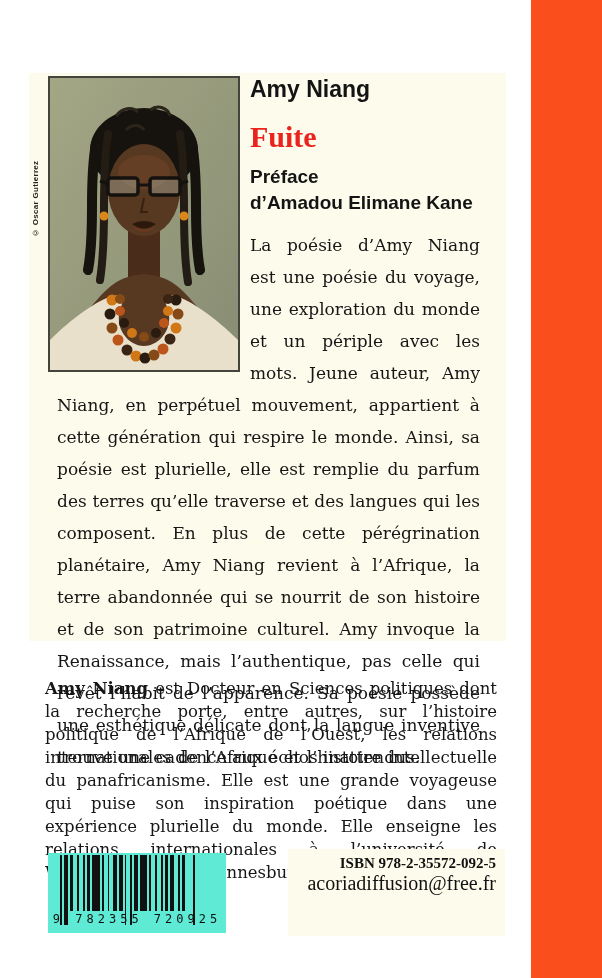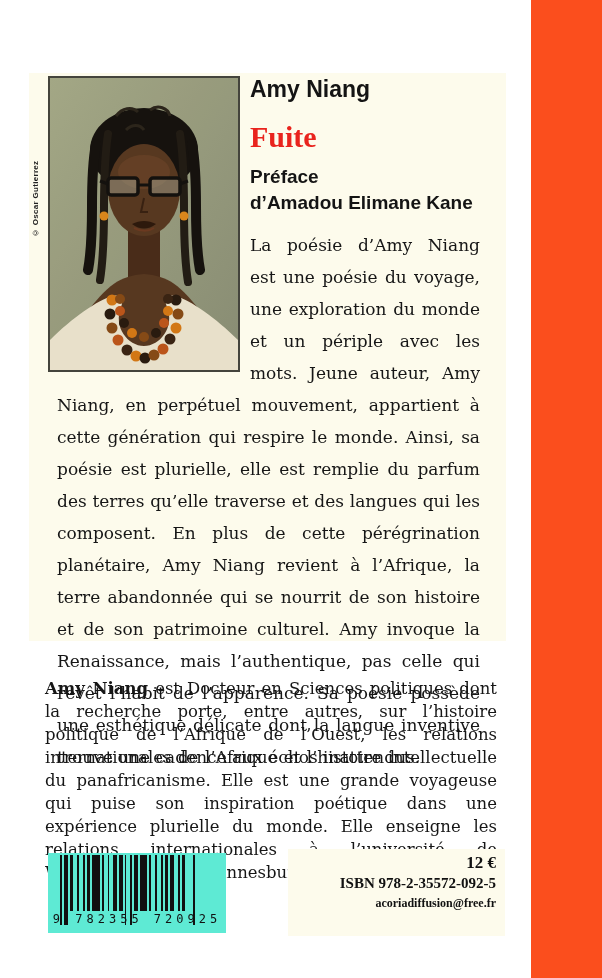--- a/index.html
+++ b/index.html
@@ -47,21 +47,21 @@
     font:12px "DejaVu Sans Mono",monospace;letter-spacing:4px;color:#111;white-space:nowrap;
   }
   .pubinfo{
     position:absolute;left:288px;top:849px;width:217px;height:87px;
     background:var(--cream);box-sizing:border-box;text-align:right;
     padding:4px 9px 0 0;font-family:"Liberation Serif",serif;color:#111;
   }
   .pubinfo div{line-height:20px;}
   .price{font-size:17px;font-weight:bold;}
   .isbn{font-size:15px;font-weight:bold;}
-  .email{font-size:12px;font-weight:bold;}
+  .email{font-size:20px;font-weight:normal;}
   .web{font-size:15px;font-weight:bold;}
 </style>
 </head>
 <body>
 
 <div class="page">
 
   <div class="stripe"></div>
 
   <div class="cream">
@@ -179,18 +179,17 @@
         <div style="position: absolute; top: 0px; background: rgb(17, 17, 17); left: 104.5px; width: 3.8px; height: 56px;"></div>
         <div style="position: absolute; top: 0px; background: rgb(17, 17, 17); left: 110.2px; width: 3.8px; height: 56px;"></div>
         <div style="position: absolute; top: 0px; background: rgb(17, 17, 17); left: 117.8px; width: 1.9px; height: 56px;"></div>
         <div style="position: absolute; top: 0px; background: rgb(17, 17, 17); left: 121.6px; width: 3.8px; height: 56px;"></div>
         <div style="position: absolute; top: 0px; background: rgb(17, 17, 17); left: 133px; width: 1.9px; height: 70px;"></div>
       </div>
     <div class="bc-digits">9 782355 720925</div>
   </div>
 
   <div class="pubinfo">
-    <div class="price">12 €</div>
     <div class="isbn">ISBN 978-2-35572-092-5</div>
     <div class="email">acoriadiffusion@free.fr</div>
   </div>
 
 </div>
 
 </body></html>

